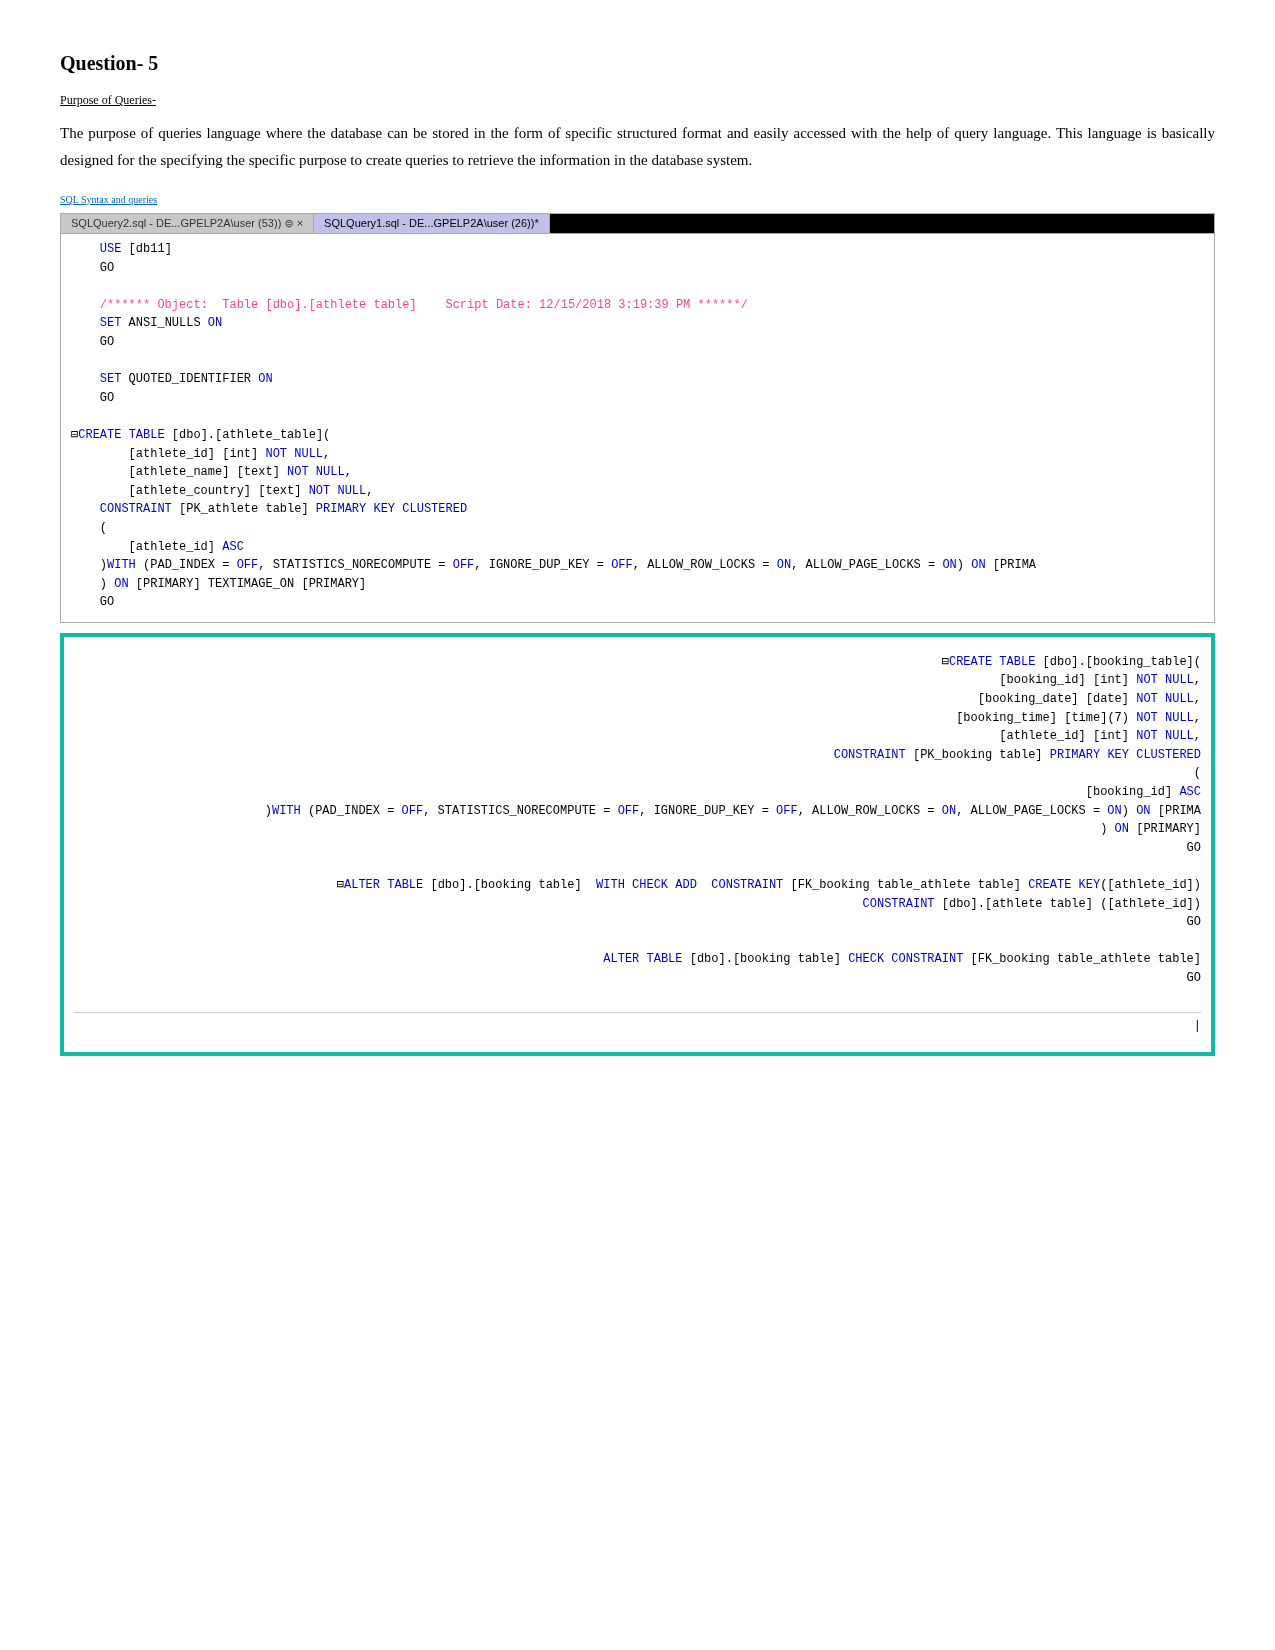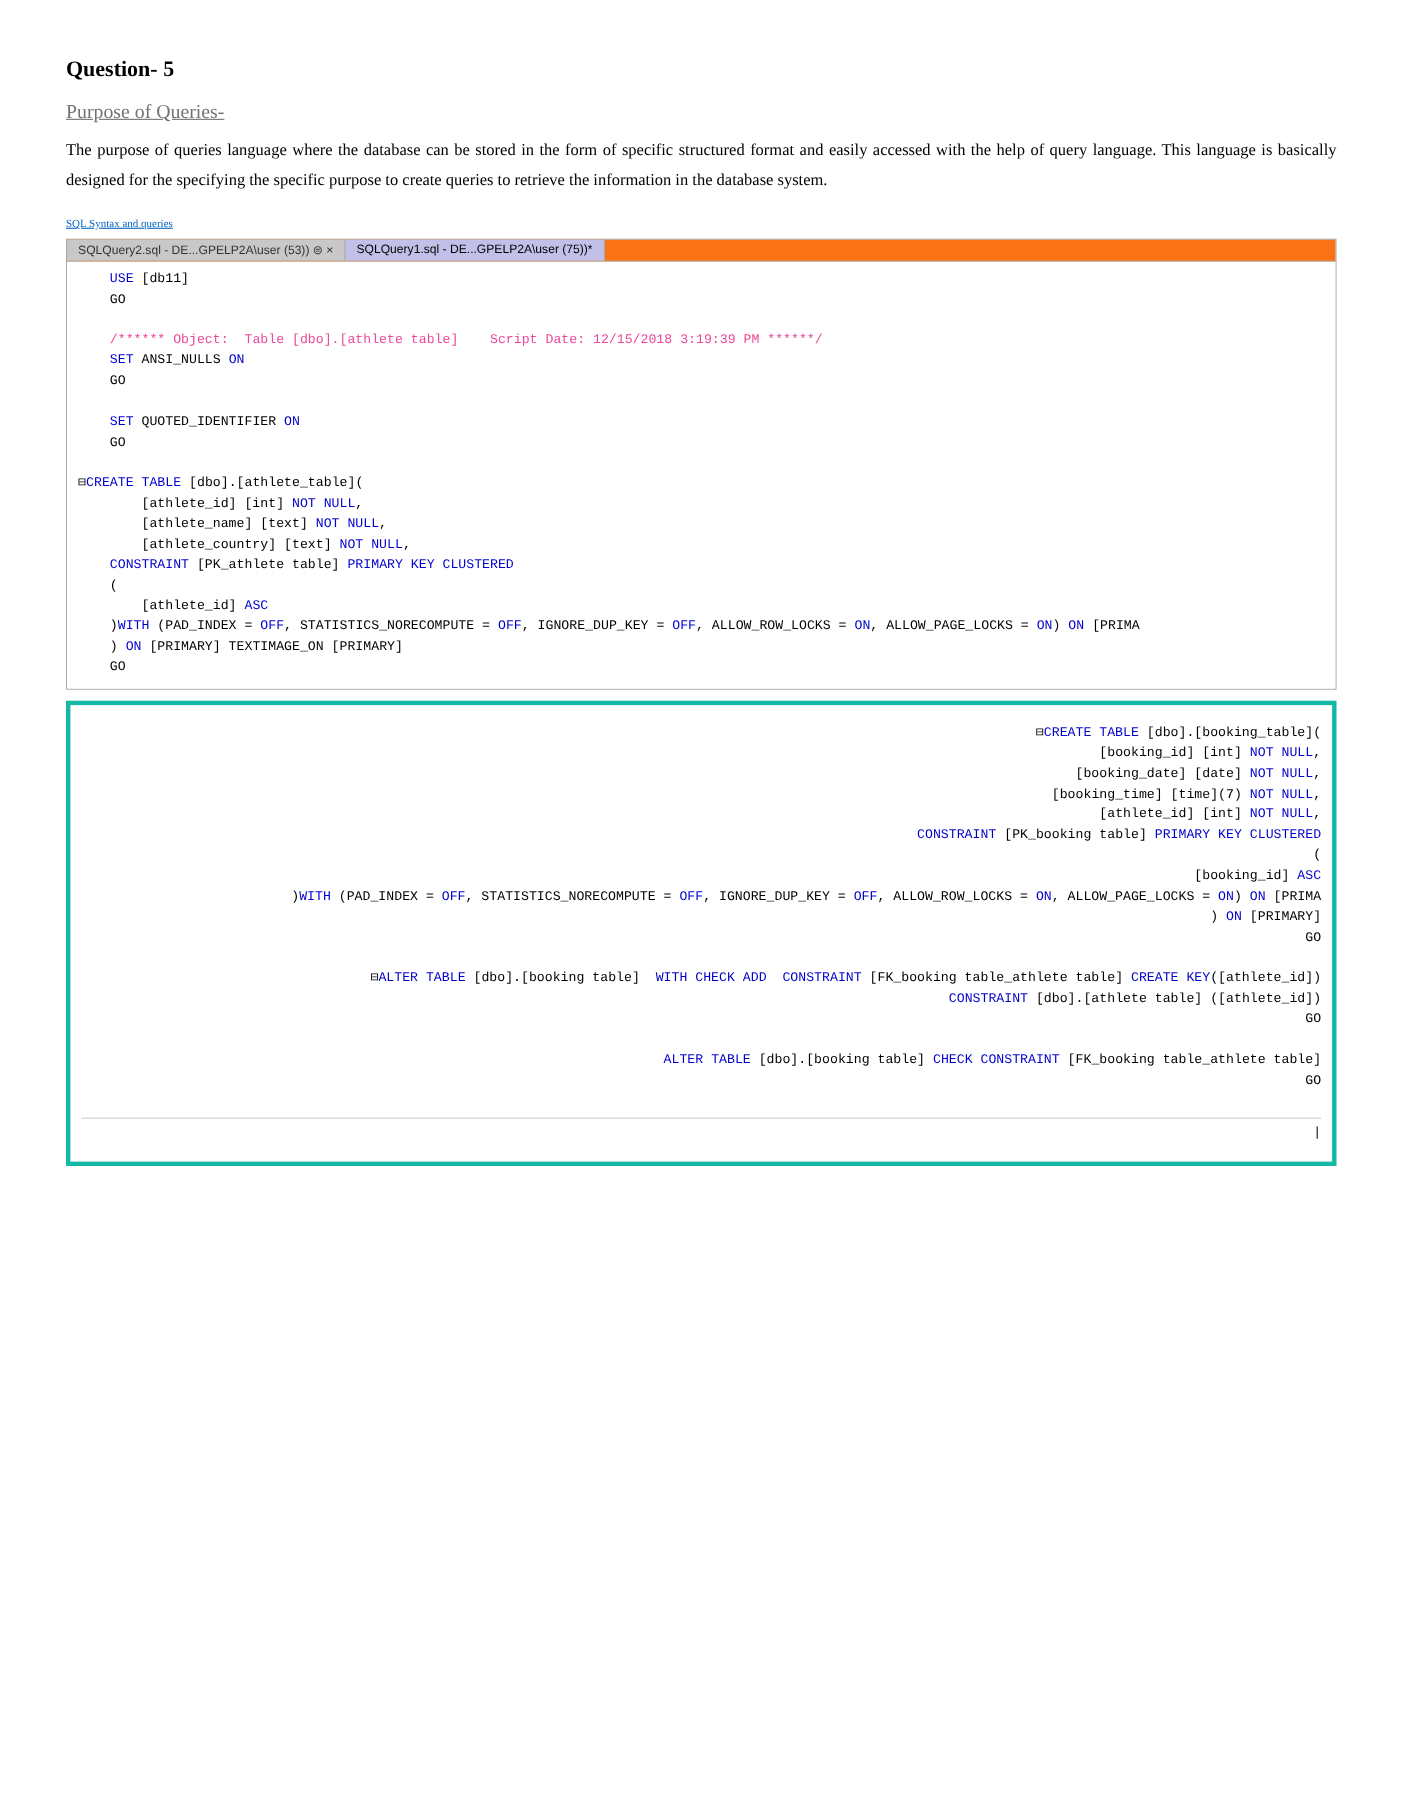--- a/index.html
+++ b/index.html
@@ -12,23 +12,23 @@
       max-width: 1275px;
       min-height: 1650px;
     }
     .question-title {
       font-size: 20px;
       font-weight: bold;
       margin-bottom: 16px;
       margin-top: 12px;
     }
     .section-link {
-      color: #737373;
+      color: #000000;
       text-decoration: underline;
-      font-size: 18px;
+      font-size: 12px;
       display: inline-block;
       margin-bottom: 12px;
     }
     .paragraph {
       text-align: justify;
       line-height: 1.8;
       margin-bottom: 16px;
       font-size: 15px;
     }
     .sql-heading {
@@ -41,21 +41,21 @@
     
     .sql-editor-container {
       border: 1px solid #aaa;
       background: #f5f5f5;
       margin-bottom: 10px;
       font-family: 'Courier New', Courier, monospace;
       font-size: 12px;
     }
     .sql-tab-bar {
       display: flex;
-      background: #f97316;
+      background: #000000;
       border-bottom: 1px solid #aaa;
     }
     .sql-tab {
       padding: 3px 10px;
       font-size: 11px;
       font-family: 'Segoe UI', Arial, sans-serif;
       border-right: 1px solid #aaa;
       white-space: nowrap;
     }
     .sql-tab.inactive {
@@ -104,21 +104,21 @@
 <a class="sql-heading">SQL Syntax and queries</a>
 
 
 <div class="sql-editor-container">
   <div class="sql-tab-bar">
     <div class="sql-tab inactive">
       <span>SQLQuery2.sql - DE...GPELP2A\user (53))</span>
       <span> ⊜ ×</span>
     </div>
     <div class="sql-tab inactive" style="background:#c0c0e8; color:#000;">
-      <span>SQLQuery1.sql - DE...GPELP2A\user (75))*</span>
+      <span>SQLQuery1.sql - DE...GPELP2A\user (26))*</span>
     </div>
   </div>
   <div class="sql-content"><span class="kw">    USE</span> [db11]
     GO
 
     <span class="comment">/****** Object:  Table [dbo].[athlete table]    Script Date: 12/15/2018 3:19:39 PM ******/</span>
     <span class="kw">SET</span> ANSI_NULLS <span class="kw">ON</span>
     GO
 
     <span class="kw">SET</span> QUOTED_IDENTIFIER <span class="kw">ON</span>

